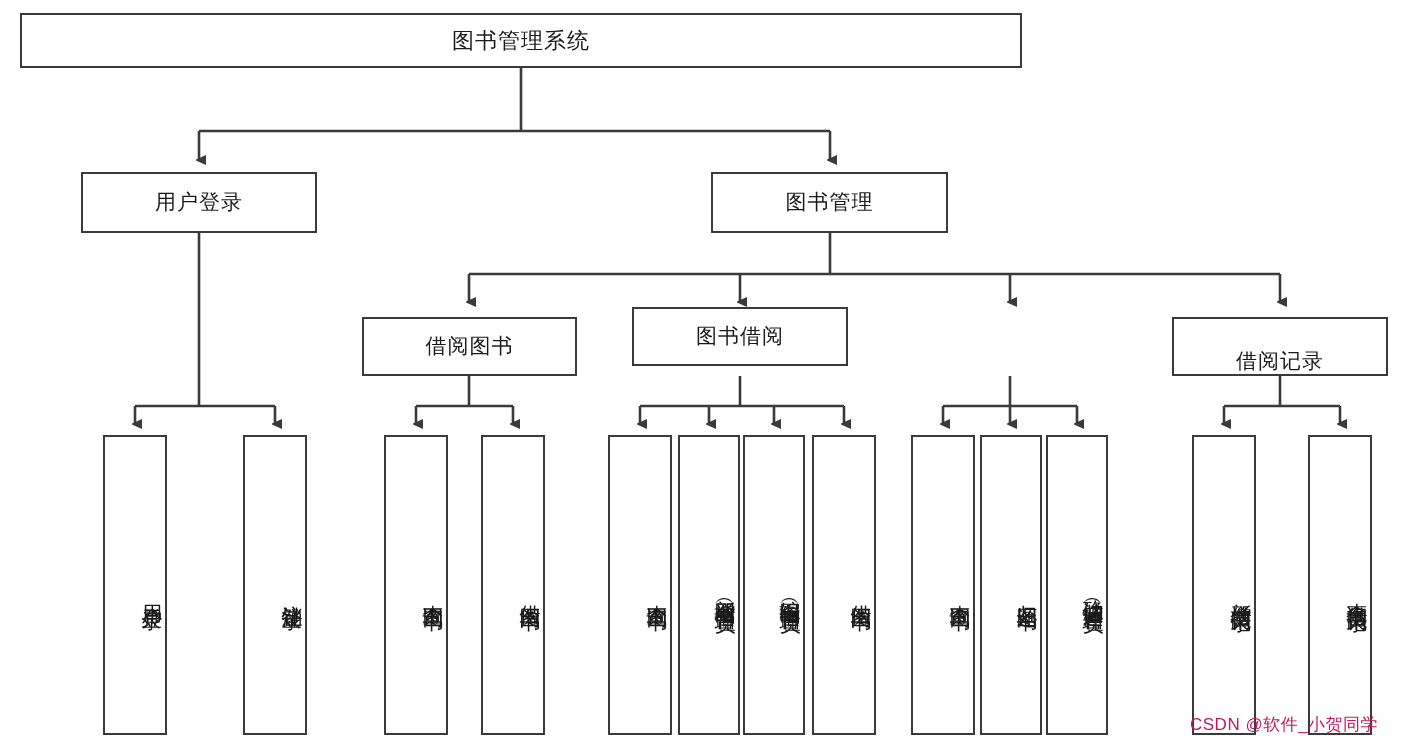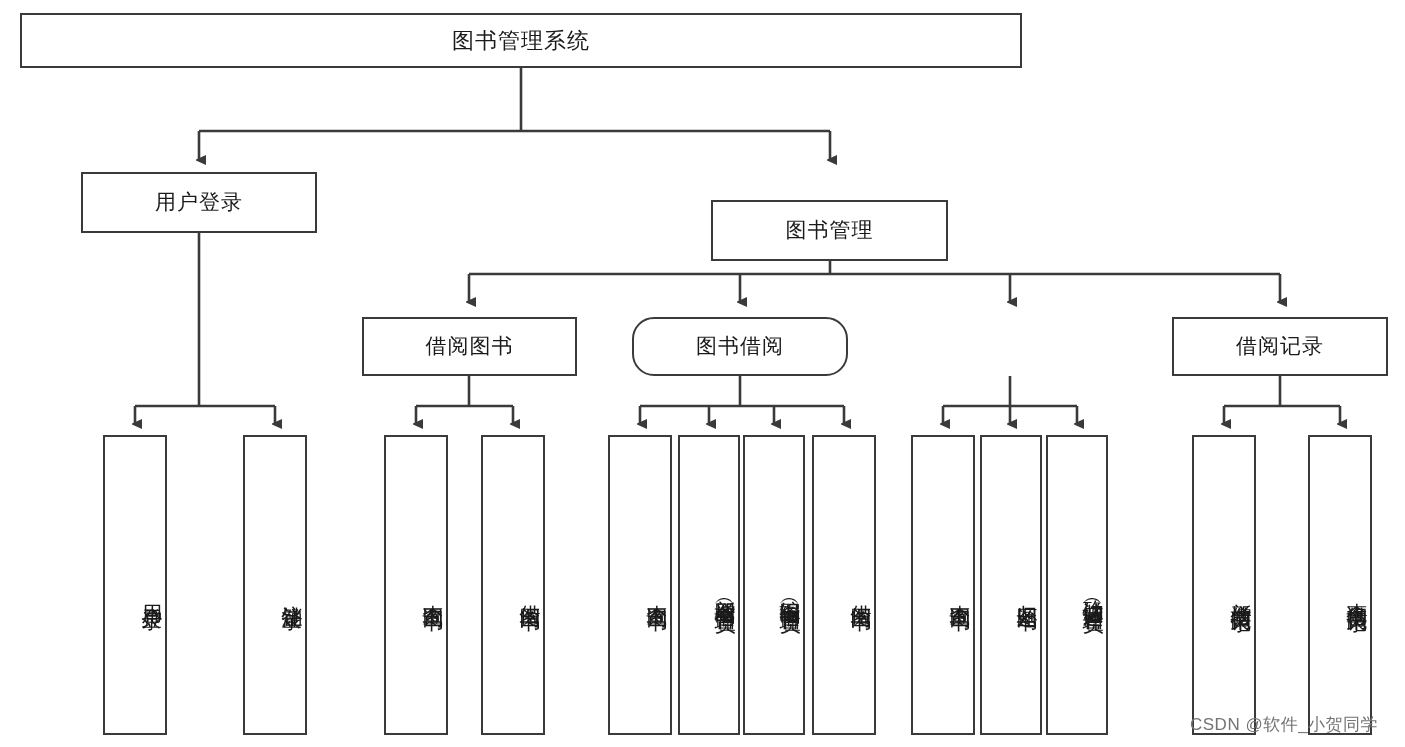--- a/index.html
+++ b/index.html
@@ -55,21 +55,21 @@
     left: 0; top: 0;
     width: 1405px;
     height: 747px;
     pointer-events: none;
   }
   .watermark {
     position: absolute;
     left: 1190px;
     top: 713px;
     font-size: 17px;
-    color: #737373;
+    color: #be185d;
     white-space: nowrap;
     letter-spacing: 0.5px;
   }
 </style>
 </head>
 <body>
 
 <div id="diagram">
 
   <svg id="edges" viewBox="0 0 1405 747">
@@ -123,34 +123,34 @@
   </svg>
 
   <div class="node horiz root" style="left:20px; top:13px; width:1002px; height:55px;">
     <span class="label">图书管理系统</span>
   </div>
 
   <div class="node horiz" style="left:81px; top:172px; width:236px; height:61px;">
     <span class="label">用户登录</span>
   </div>
 
-  <div class="node horiz" style="left:711px; top:172px; width:237px; height:61px;margin-top:28px;">
+  <div class="node horiz" style="left:711px; top:172px; width:237px; height:61px;">
     <span class="label">图书管理</span>
   </div>
 
   <div class="node horiz" style="left:362px; top:317px; width:215px; height:59px;">
     <span class="label">借阅图书</span>
   </div>
 
-  <div class="node horiz" style="left:632px; top:317px; width:216px; height:59px;border-radius:22px;">
+  <div class="node horiz" style="left:632px; top:307px; width:216px; height:59px;">
     <span class="label">图书借阅</span>
   </div>
 
 
-  <div class="node horiz" style="left:1172px; top:317px; width:216px; height:59px;">
+  <div class="node horiz" style="left:1172px; top:317px; width:216px; height:59px;align-items:flex-end;">
     <span class="label">借阅记录</span>
   </div>
 
   <div class="node vert" style="left:103px; top:435px; width:64px; height:300px;">
     <span class="label">用户登录</span>
   </div>
 
   <div class="node vert" style="left:243px; top:435px; width:64px; height:300px;">
     <span class="label">注销登录</span>
   </div>

